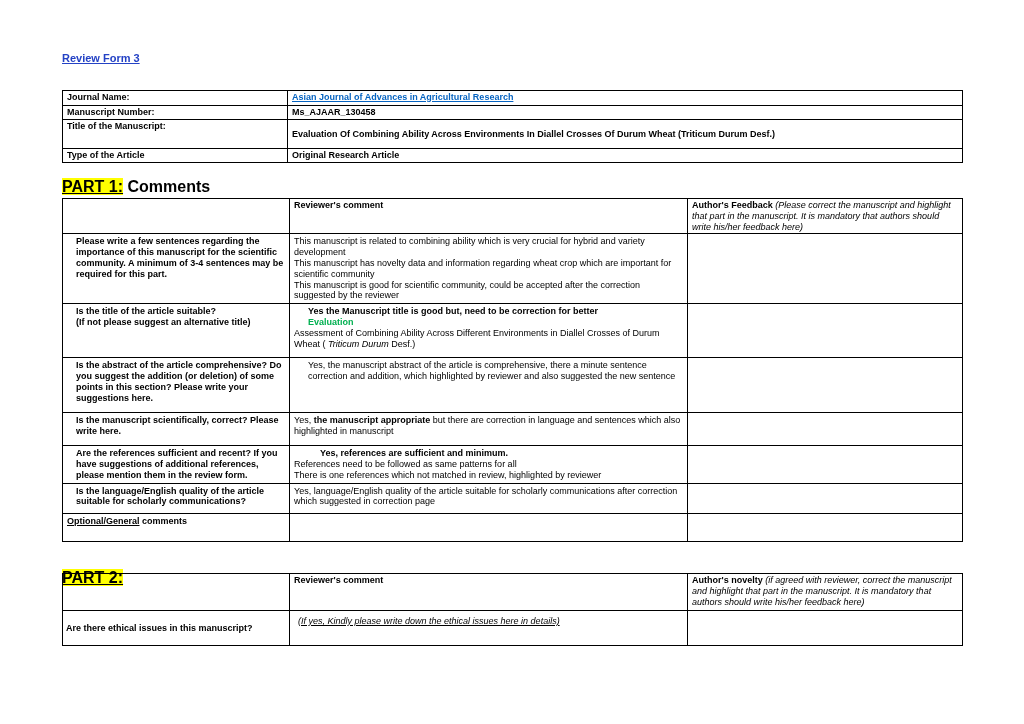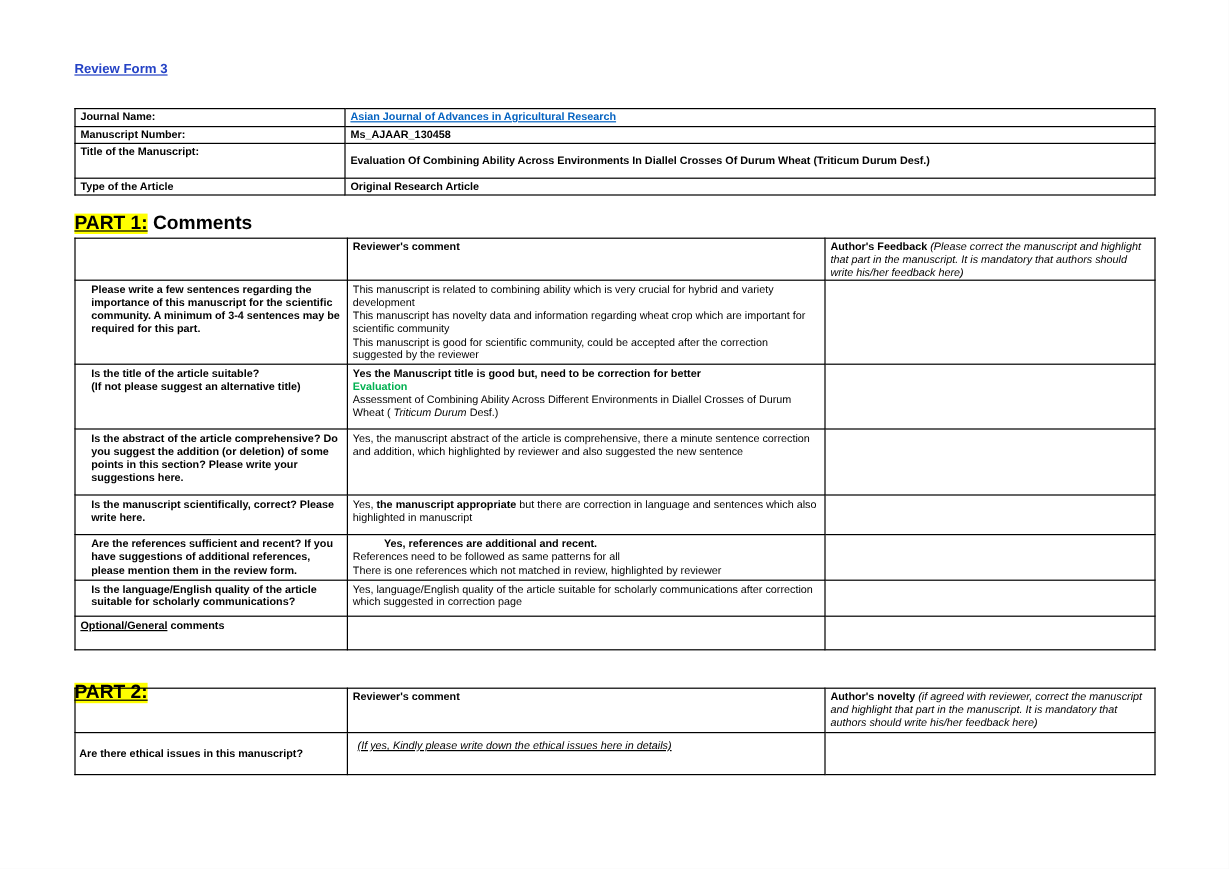--- a/index.html
+++ b/index.html
@@ -27,21 +27,21 @@
   .title-cell { padding-top: 9px; }
   .part-tag { position: absolute; left: 62px; font-size: 16px; font-weight: bold; }
   .hl { background: #ffff00; text-decoration: underline; }
   .main-table { position: absolute; left: 62px; width: 900px; }
   .q { font-weight: bold; padding: 2px 4px 2px 13px; }
   .c { padding: 2px 4px; }
   .fb { }
   .ital { font-style: italic; font-weight: normal; }
   .bold { font-weight: bold; }
   .green { color: #00b050; font-weight: bold; }
-  .ind { }
+  .ind { margin-left: 14px; }
   .ind26 { margin-left: 26px; }
   .ind10 { margin-left: 0; }
   .opt-cell { padding: 2px 4px; }
   .opt-u { font-weight: bold; text-decoration: underline; }
   .vmid { vertical-align: middle; font-weight: bold; padding-left: 3px; }
   .ethics-note { font-style: italic; text-decoration: underline; margin-left: 4px; margin-top: 3px; }
   .footer {
     position: absolute; left: 62px; top: 685px; width: 900px;
     display: flex; font-size: 8px;
   }
@@ -134,21 +134,21 @@
       <td class="q">Is the manuscript scientifically, correct? Please write here.</td>
       <td class="c">
         <div><span>Yes, </span><span class="bold">the manuscript appropriate</span><span> but there are correction in language and sentences which also highlighted in manuscript</span></div>
       </td>
       <td class="fb"></td>
     </tr>
 
     <tr style="height:37px">
       <td class="q">Are the references sufficient and recent? If you have suggestions of additional references, please mention them in the review form.</td>
       <td class="c">
-        <div class="ind26 bold">Yes, references are additional and recent.</div>
+        <div class="ind26 bold">Yes, references are sufficient and minimum.</div>
         <div class="ind10">References need to be followed as same patterns for all</div>
         <div>There is one references which not matched in review, highlighted by reviewer</div>
       </td>
       <td class="fb"></td>
     </tr>
 
     <tr style="height:30px">
       <td class="q">Is the language/English quality of the article suitable for scholarly communications?</td>
       <td class="c">
         <div>Yes, language/English quality of the article suitable for scholarly communications after correction which suggested in correction page</div>

